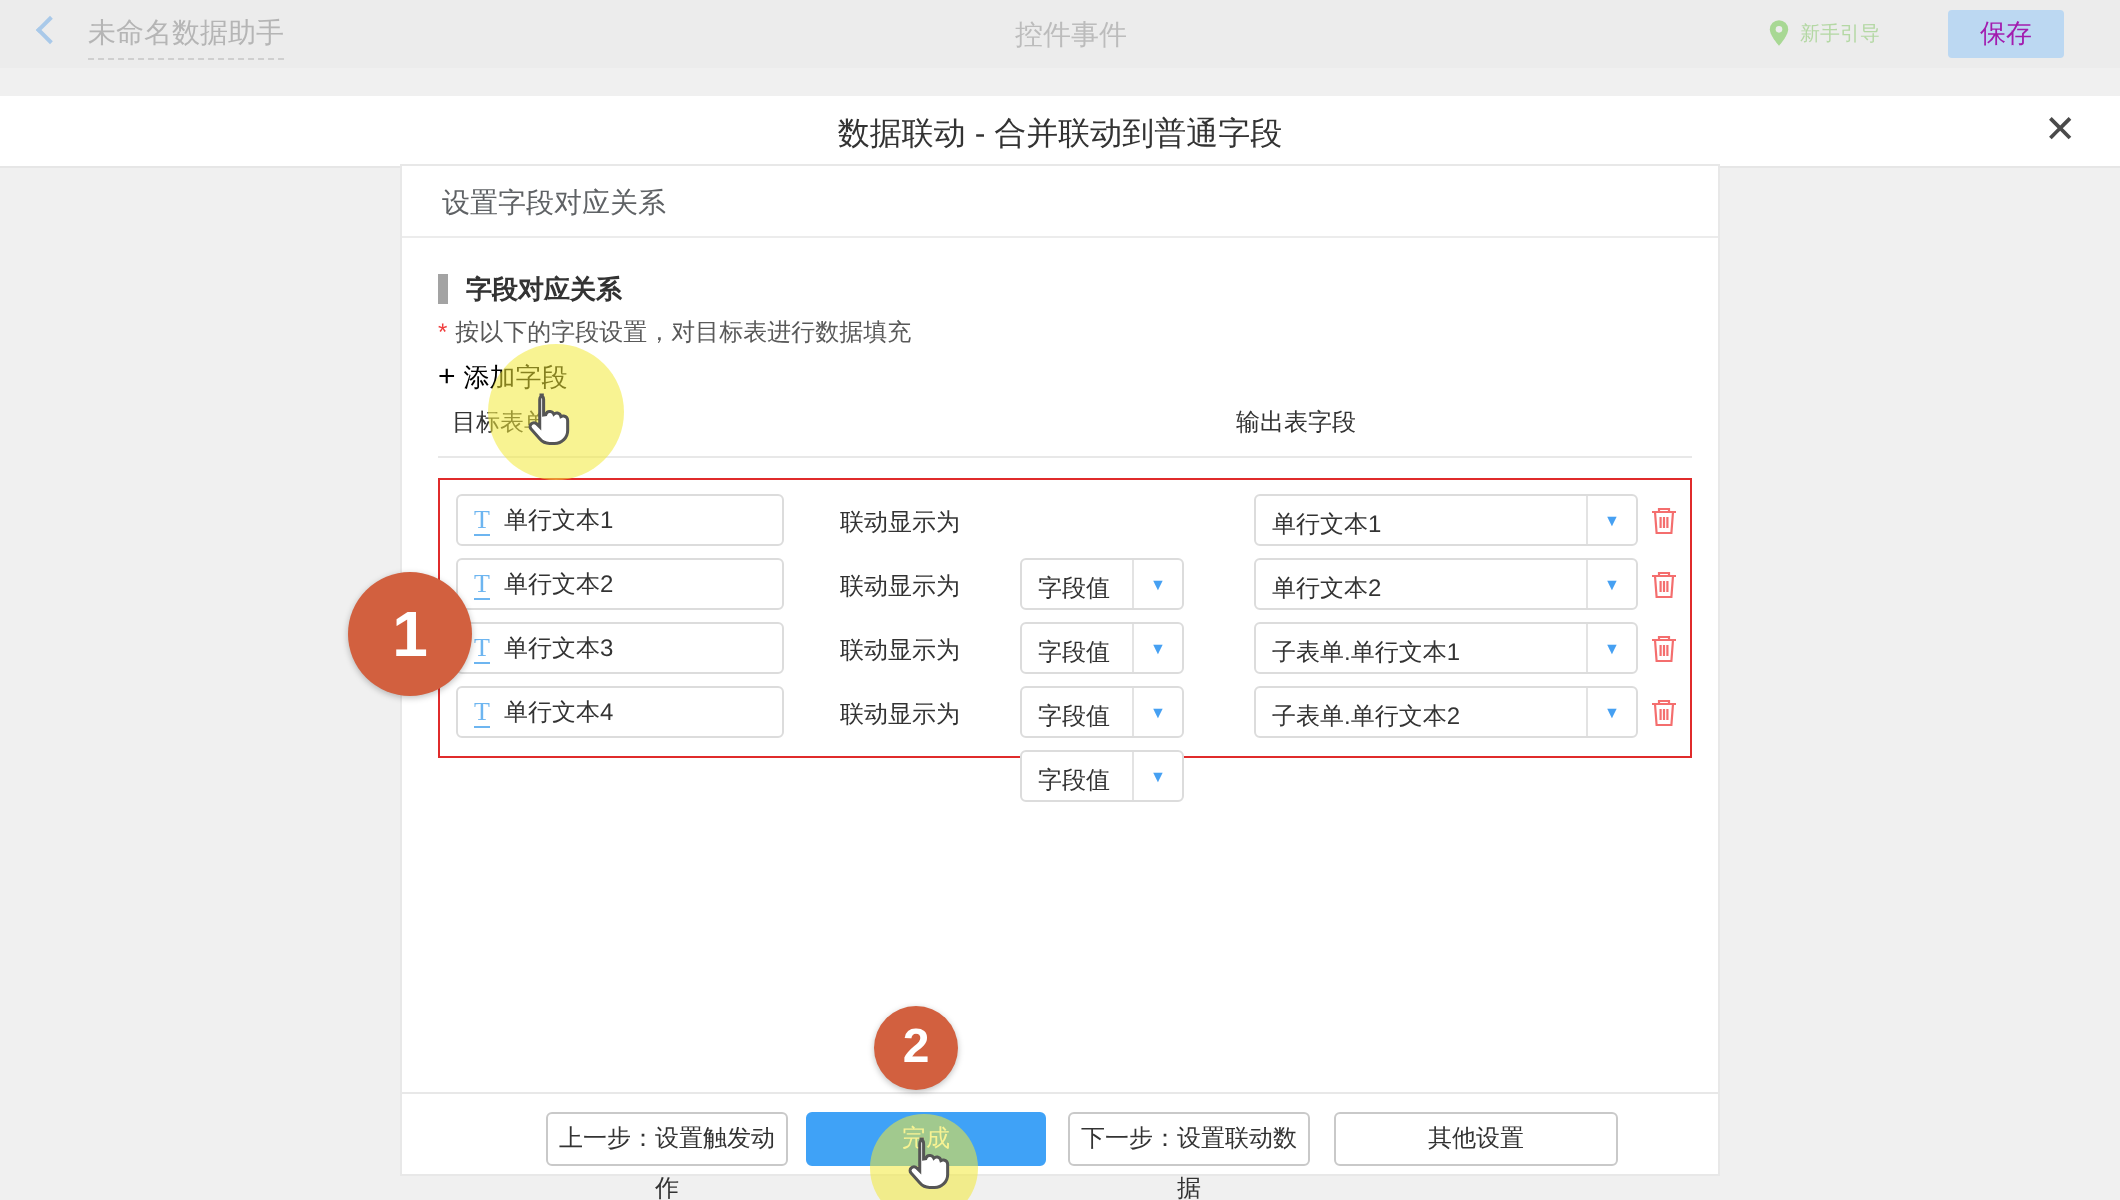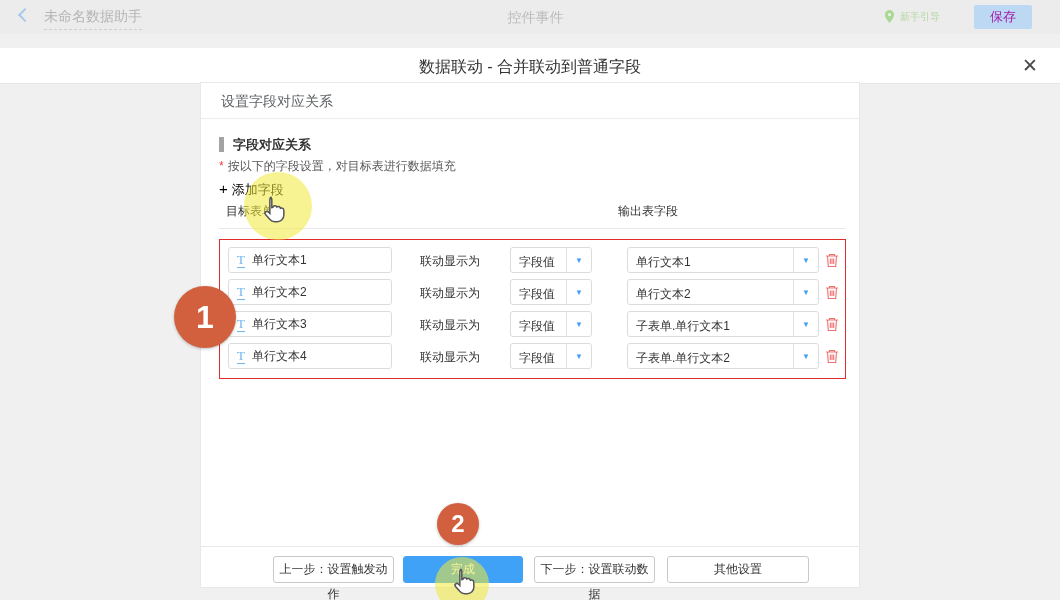--- a/index.html
+++ b/index.html
@@ -57,21 +57,21 @@
   .t-icon { font-family:"Liberation Serif","DejaVu Serif",serif; color:#6db5f0; font-size:13px;
     line-height:13px; border-bottom:1px solid #6db5f0; padding-bottom:1px; }
   .field-label { font-size:12px; color:#333; }
   .rel-label { position:absolute; left:200px; top:6px; font-size:12px; color:#333; }
   .select { position:absolute; top:0; height:26px; border:1px solid #dcdcdc; border-radius:3px;
     background:#fff; cursor:pointer; }
   .select .val { position:absolute; left:8px; top:6px; font-size:12px; color:#333; white-space:nowrap; }
   .select .caret-cell { position:absolute; right:0; top:0; width:25px; height:24px;
     border-left:1px solid #e3e3e3; display:flex; align-items:center; justify-content:center; }
   .caret { font-size:8px; color:#46a0f2; }
-  .select.small { left:290px; width:82px; }
+  .select.small { left:290px; width:82px;margin-top:32px; }
   .select.big { left:407px; width:192px; }
   .trash { position:absolute; left:604px; top:5px; width:16px; height:16px; cursor:pointer; }
 
   
   .footer-divider { position:absolute; left:0; top:463px; width:658px; height:1px; background:#e8e8e8; }
   .fbtn { position:absolute; top:473px; height:27px; background:#fff; border:1px solid #c9c9c9;
     border-radius:3px; font-size:12px; color:#333; text-align:center; line-height:25px; cursor:pointer; }
   .fbtn.prev { left:72px; width:121px; }
   .fbtn.next { left:333px; width:121px; }
   .fbtn.other { left:466px; width:142px; }

